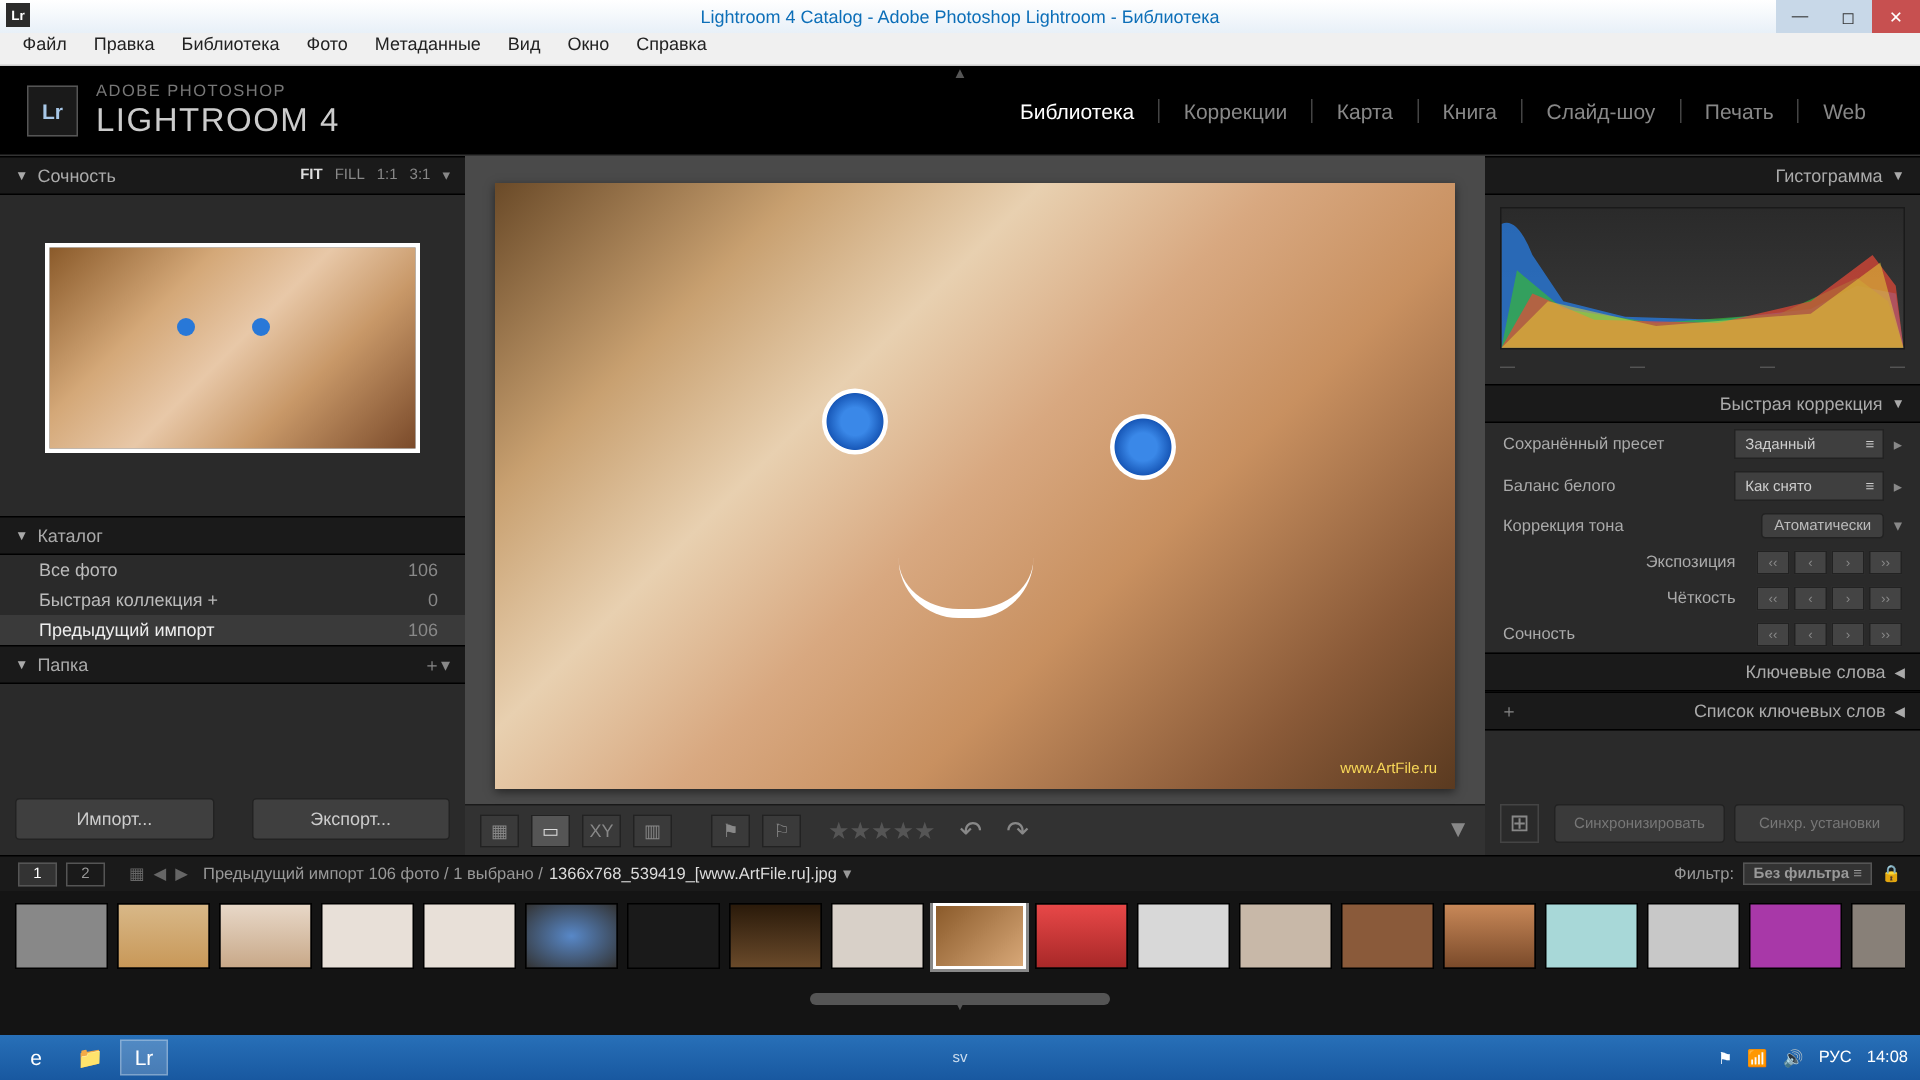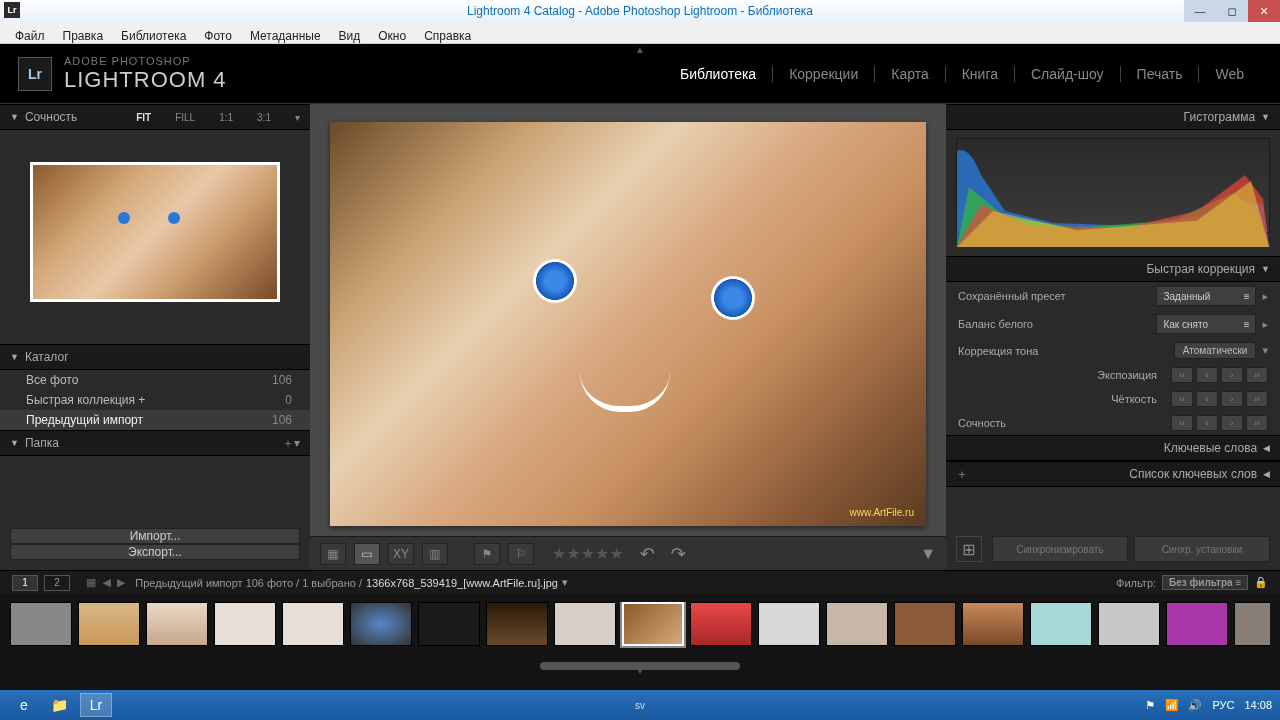--- a/index.html
+++ b/index.html
@@ -7,57 +7,57 @@
 
 
 .titlebar { height: 22px; background: linear-gradient(#fff,#e8f0f8); display: flex; align-items: center; justify-content: center; position: relative; font-size: 12px; color: #0d6fb8; }
 .titlebar .icon { position: absolute; left: 4px; top: 2px; width: 16px; height: 16px; background:#2b2b2b; color:#fff; font-size:9px; display:flex; align-items:center; justify-content:center; font-weight:bold;}
 .winbtns { position: absolute; right: 0; top: 0; display: flex; }
 .winbtns div { width: 32px; height: 22px; display:flex; align-items:center; justify-content:center; font-size:11px; }
 .winbtns .min,.winbtns .max { background:#c8d8e8; color:#333; }
 .winbtns .close { background:#c75050; color:#fff; }
 
 
-.menubar { height: 22px; background: #f0f0f0; display: flex; align-items: flex-end; padding: 0 6px; font-size: 12px; color: #222; border-bottom:1px solid #ccc;}
+.menubar { height: 22px; background: #f0f0f0; display: flex; align-items: flex-start; padding: 0 6px; font-size: 12px; color: #222; border-bottom:1px solid #ccc;}
 .menubar span { padding: 0 9px; cursor: default; }
 
 
 .apphdr { height: 60px; background: #000; display: flex; align-items: center; padding: 0 18px; border-bottom:1px solid #333; position:relative;}
 .apphdr .logo { width: 34px; height: 34px; background:#1a1a1a; border:1px solid #555; color:#a8c8e8; font-size:14px; font-weight:bold; display:flex; align-items:center; justify-content:center; margin-right:12px;}
 .apphdr .brand { color:#777; font-size:11px; letter-spacing:1px; }
 .apphdr .brand2 { color:#ccc; font-size:22px; font-weight:300; letter-spacing:1px; }
 .modules { position:absolute; right:20px; top:0; height:60px; display:flex; align-items:center; gap:0;}
 .modules span { color:#888; font-size:14px; padding:0 16px; border-left:1px solid #444; cursor:default;}
 .modules span:first-child { border-left:none;}
 .modules span.active { color:#fff; }
 .chev { position:absolute; left:50%; top:0; transform:translateX(-50%); color:#555; font-size:10px;}
 
 
 .main { display:flex; height: 466px; background:#141414;}
 .leftpanel { width: 310px; background:#2a2a2a; display:flex; flex-direction:column;}
-.rightpanel { width: 334px; background:#2a2a2a; display:flex; flex-direction:column;}
+.rightpanel { width: 290px; background:#2a2a2a; display:flex; flex-direction:column;}
 .center { flex:1; background:#4a4a4a; display:flex; flex-direction:column; position:relative;}
 
 .panel-hdr { height:26px; background:#1a1a1a; display:flex; align-items:center; padding:0 10px; color:#aaa; font-size:12px; border-top:1px solid #000; border-bottom:1px solid #000;}
 .panel-hdr .tri { margin-right:6px; font-size:9px;}
 .panel-hdr.right { justify-content:flex-end;}
 .panel-hdr.right .tri{ margin-left:6px; margin-right:0;}
-.nav-zoom { margin-left:auto; display:flex; gap:24px; font-size:10px; color:#888;text-align:right;}
+.nav-zoom { margin-left:auto; display:flex; gap:8px; font-size:10px; color:#888;text-align:right;}
 .nav-zoom span.active{ color:#ddd; font-weight:bold;}
 
 .navigator-body { padding:12px; }
 .nav-thumb { width:250px; height:140px; border:3px solid #fff; margin:20px auto 30px; background:linear-gradient(135deg,#8a5a2a 0%,#d4a878 30%,#e8c8a8 50%,#c89868 70%,#7a4a2a 100%); position:relative; overflow:hidden;}
 .nav-thumb::after{ content:""; position:absolute; left:35%; top:35%; width:12px; height:12px; background:#2878d8; border-radius:50%; box-shadow:50px 0 0 #2878d8;}
 
 .catalog-list { font-size:12px; color:#bbb;}
 .cat-item { display:flex; padding:3px 18px 3px 26px; justify-content:space-between;}
 .cat-item.selected { background:#3a3a3a; color:#eee;}
 .cat-count { color:#888;}
 
-.left-buttons { margin-top:auto; padding:10px; display:flex; gap:0; background:#2a2a2a;flex-direction:column;}
+.left-buttons { margin-top:auto; padding:10px; display:flex; gap:25px; background:#2a2a2a;}
 .left-buttons button { flex:1; height:28px; background:#3f3f3f; border:1px solid #222; color:#ccc; font-size:12px; border-radius:3px;}
 
 .panel-hdr .plus { margin-left:auto; color:#888;}
 
 
 .center-img-wrap { flex:1; padding:18px 20px 10px; display:flex;justify-content:flex-end;}
 .center-img { flex:1; background:linear-gradient(135deg,#6a4a28 0%,#c8a070 20%,#e8d0b0 35%,#d8a880 50%,#c89060 65%,#8a5a38 85%,#5a3a20 100%); position:relative; overflow:hidden; box-shadow:0 2px 6px rgba(0,0,0,.5);}
 .center-img .eye1,.center-img .eye2{ position:absolute; width:44px; height:44px; background:radial-gradient(circle,#3a88e8 30%,#1858b8 60%,#fff 62%,#fff 100%); border-radius:50%;}
 .center-img .eye1{ left:34%; top:34%;}
 .center-img .eye2{ left:64%; top:38%;}

